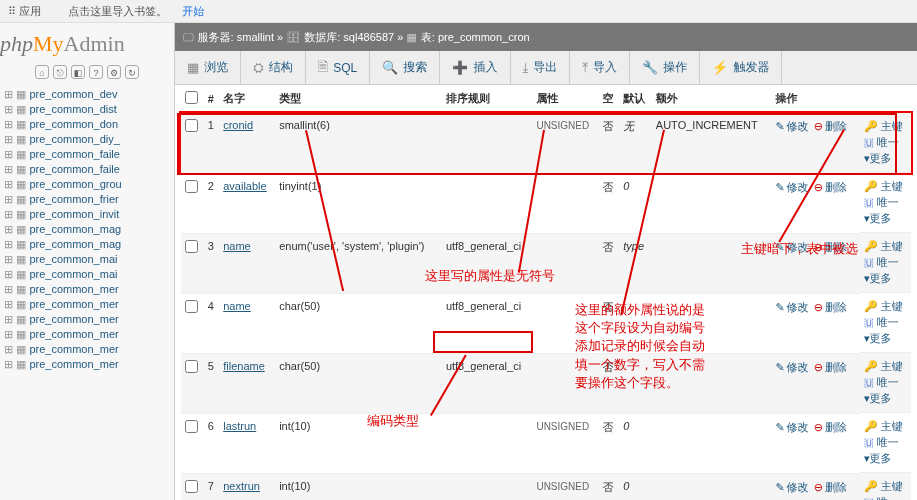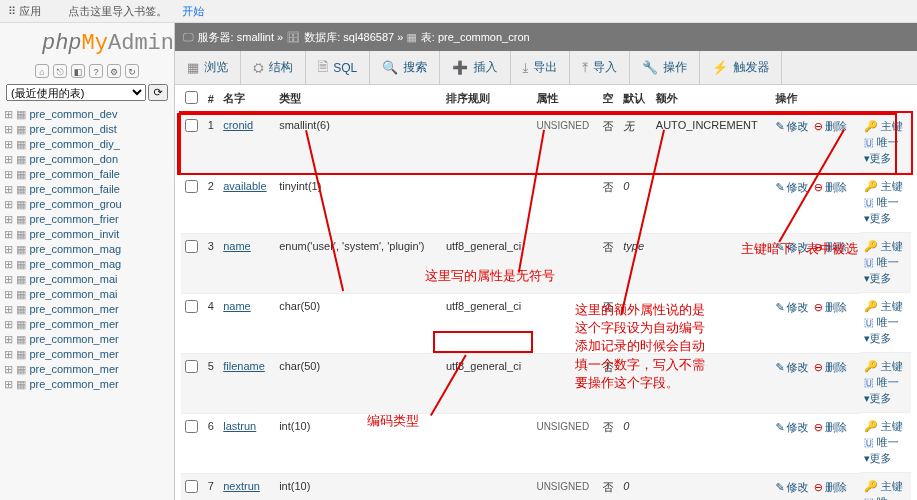--- a/index.html
+++ b/index.html
@@ -2,21 +2,21 @@
 <html><head>
 <meta charset="utf-8">
 <style>
 *{box-sizing:border-box;margin:0;padding:0}
 body{font-family:Tahoma,Verdana,sans-serif;font-size:12px;color:#333;background:#f7f7f7;width:917px;height:500px;overflow:hidden}
 .chrome-bar{height:23px;background:#f1f1f1;border-bottom:1px solid #ddd;padding:4px 8px;font-size:11px;color:#555}
 .chrome-bar span{margin-right:12px}
 .chrome-bar a{color:#1a73e8;text-decoration:none}
 .wrap{display:flex;height:477px}
 .sidebar{width:175px;background:#f7f7f7;border-right:1px solid #ccc;display:flex;flex-direction:column}
-.logo{text-align:right;padding:8px 0 4px;font-family:Liberation Mono, monospace;font-size:22px}
+.logo{text-align:left;padding:8px 0 4px;font-family:Liberation Serif, serif;font-size:22px}
 .logo .p{color:#777;font-style:italic}
 .logo .my{color:#f80}
 .logo .a{color:#888}
 .quick{text-align:center;padding:4px 0}
 .quick span{display:inline-block;width:14px;height:14px;border:1px solid #aaa;border-radius:3px;margin:0 2px;font-size:9px;line-height:14px;color:#666}
 .recent{display:flex;padding:2px 6px}
 .recent select{flex:1;font-size:11px}
 .recent button{width:20px;margin-left:2px;font-size:11px}
 .tree{overflow-y:auto;flex:1;padding-top:4px}
 .tree-item{white-space:nowrap;padding:1px 4px;font-size:11px;color:#235a81;cursor:pointer}
@@ -59,29 +59,25 @@
 </div>
 
 <div class="wrap">
   <div class="sidebar">
     <div class="logo">
       <span class="p">php</span><span class="my">My</span><span class="a">Admin</span>
     </div>
     <div class="quick">
       <span>⌂</span><span>⎋</span><span>◧</span><span>?</span><span>⚙</span><span>↻</span>
     </div>
-    <div class="recent">
-      <select><option>(最近使用的表)</option></select>
-      <button>⟳</button>
-    </div>
     <div class="tree" id="tree">
         <div class="tree-item"><span class="tico">▦</span>pre_common_dev</div>
         <div class="tree-item"><span class="tico">▦</span>pre_common_dist</div>
+        <div class="tree-item"><span class="tico">▦</span>pre_common_don</div>
         <div class="tree-item"><span class="tico">▦</span>pre_common_diy_</div>
-        <div class="tree-item"><span class="tico">▦</span>pre_common_don</div>
         <div class="tree-item"><span class="tico">▦</span>pre_common_faile</div>
         <div class="tree-item"><span class="tico">▦</span>pre_common_faile</div>
         <div class="tree-item"><span class="tico">▦</span>pre_common_grou</div>
         <div class="tree-item"><span class="tico">▦</span>pre_common_frier</div>
         <div class="tree-item"><span class="tico">▦</span>pre_common_invit</div>
         <div class="tree-item"><span class="tico">▦</span>pre_common_mag</div>
         <div class="tree-item"><span class="tico">▦</span>pre_common_mag</div>
         <div class="tree-item"><span class="tico">▦</span>pre_common_mai</div>
         <div class="tree-item"><span class="tico">▦</span>pre_common_mai</div>
         <div class="tree-item"><span class="tico">▦</span>pre_common_mer</div>

